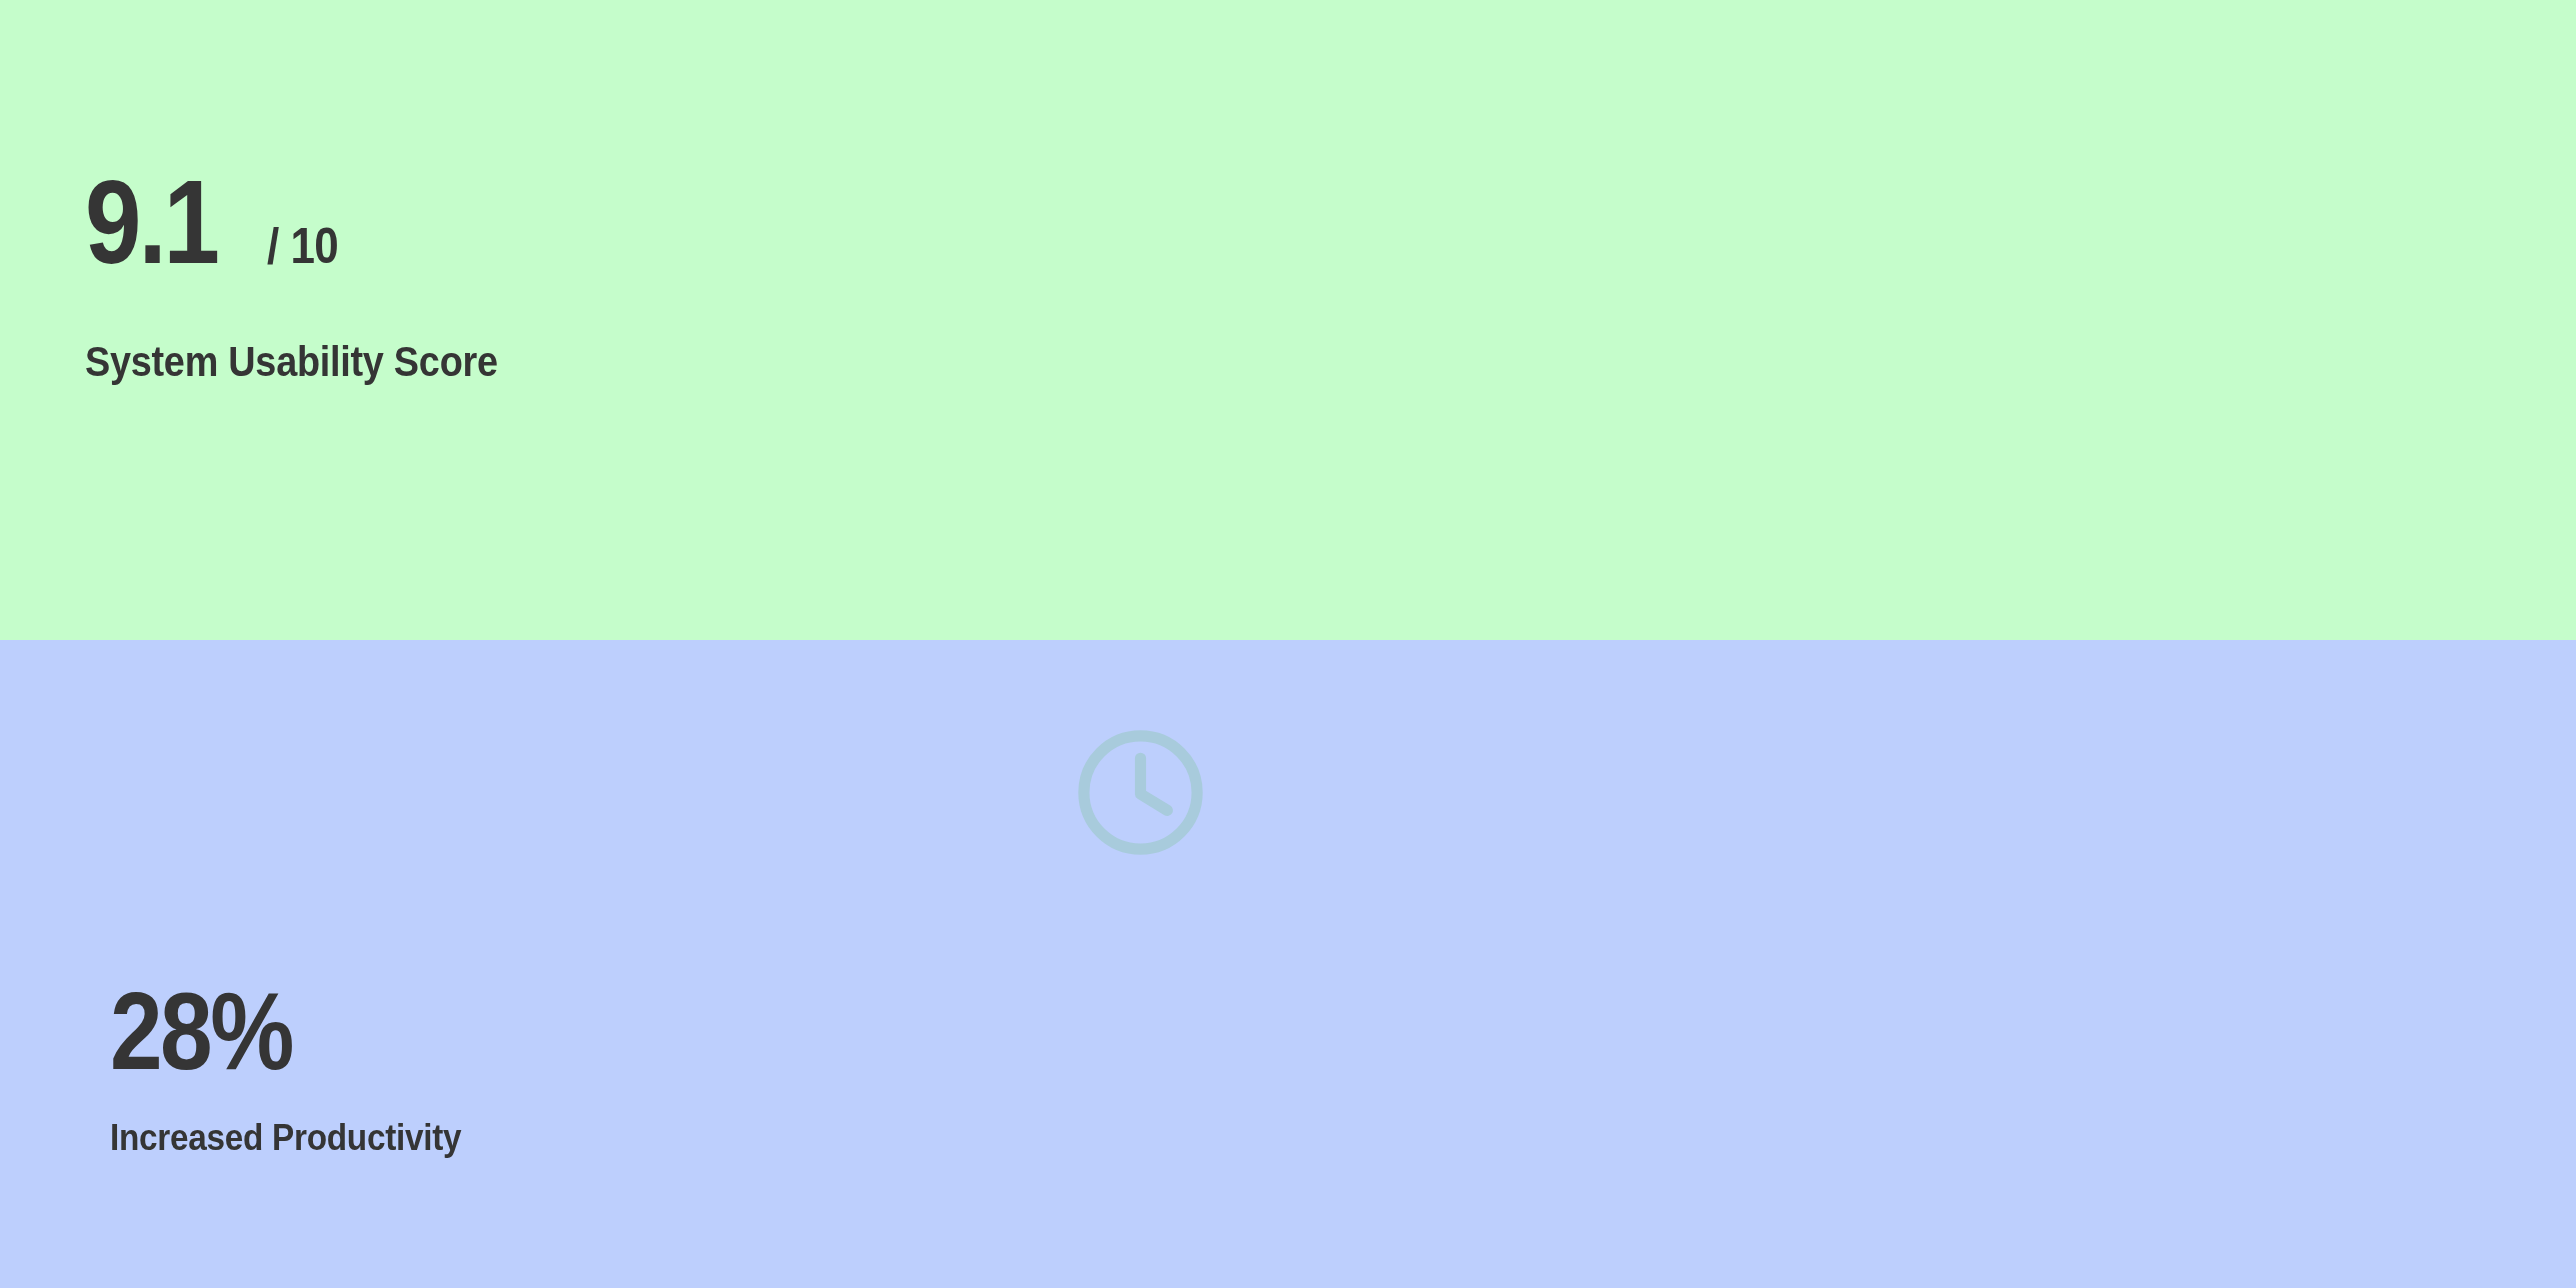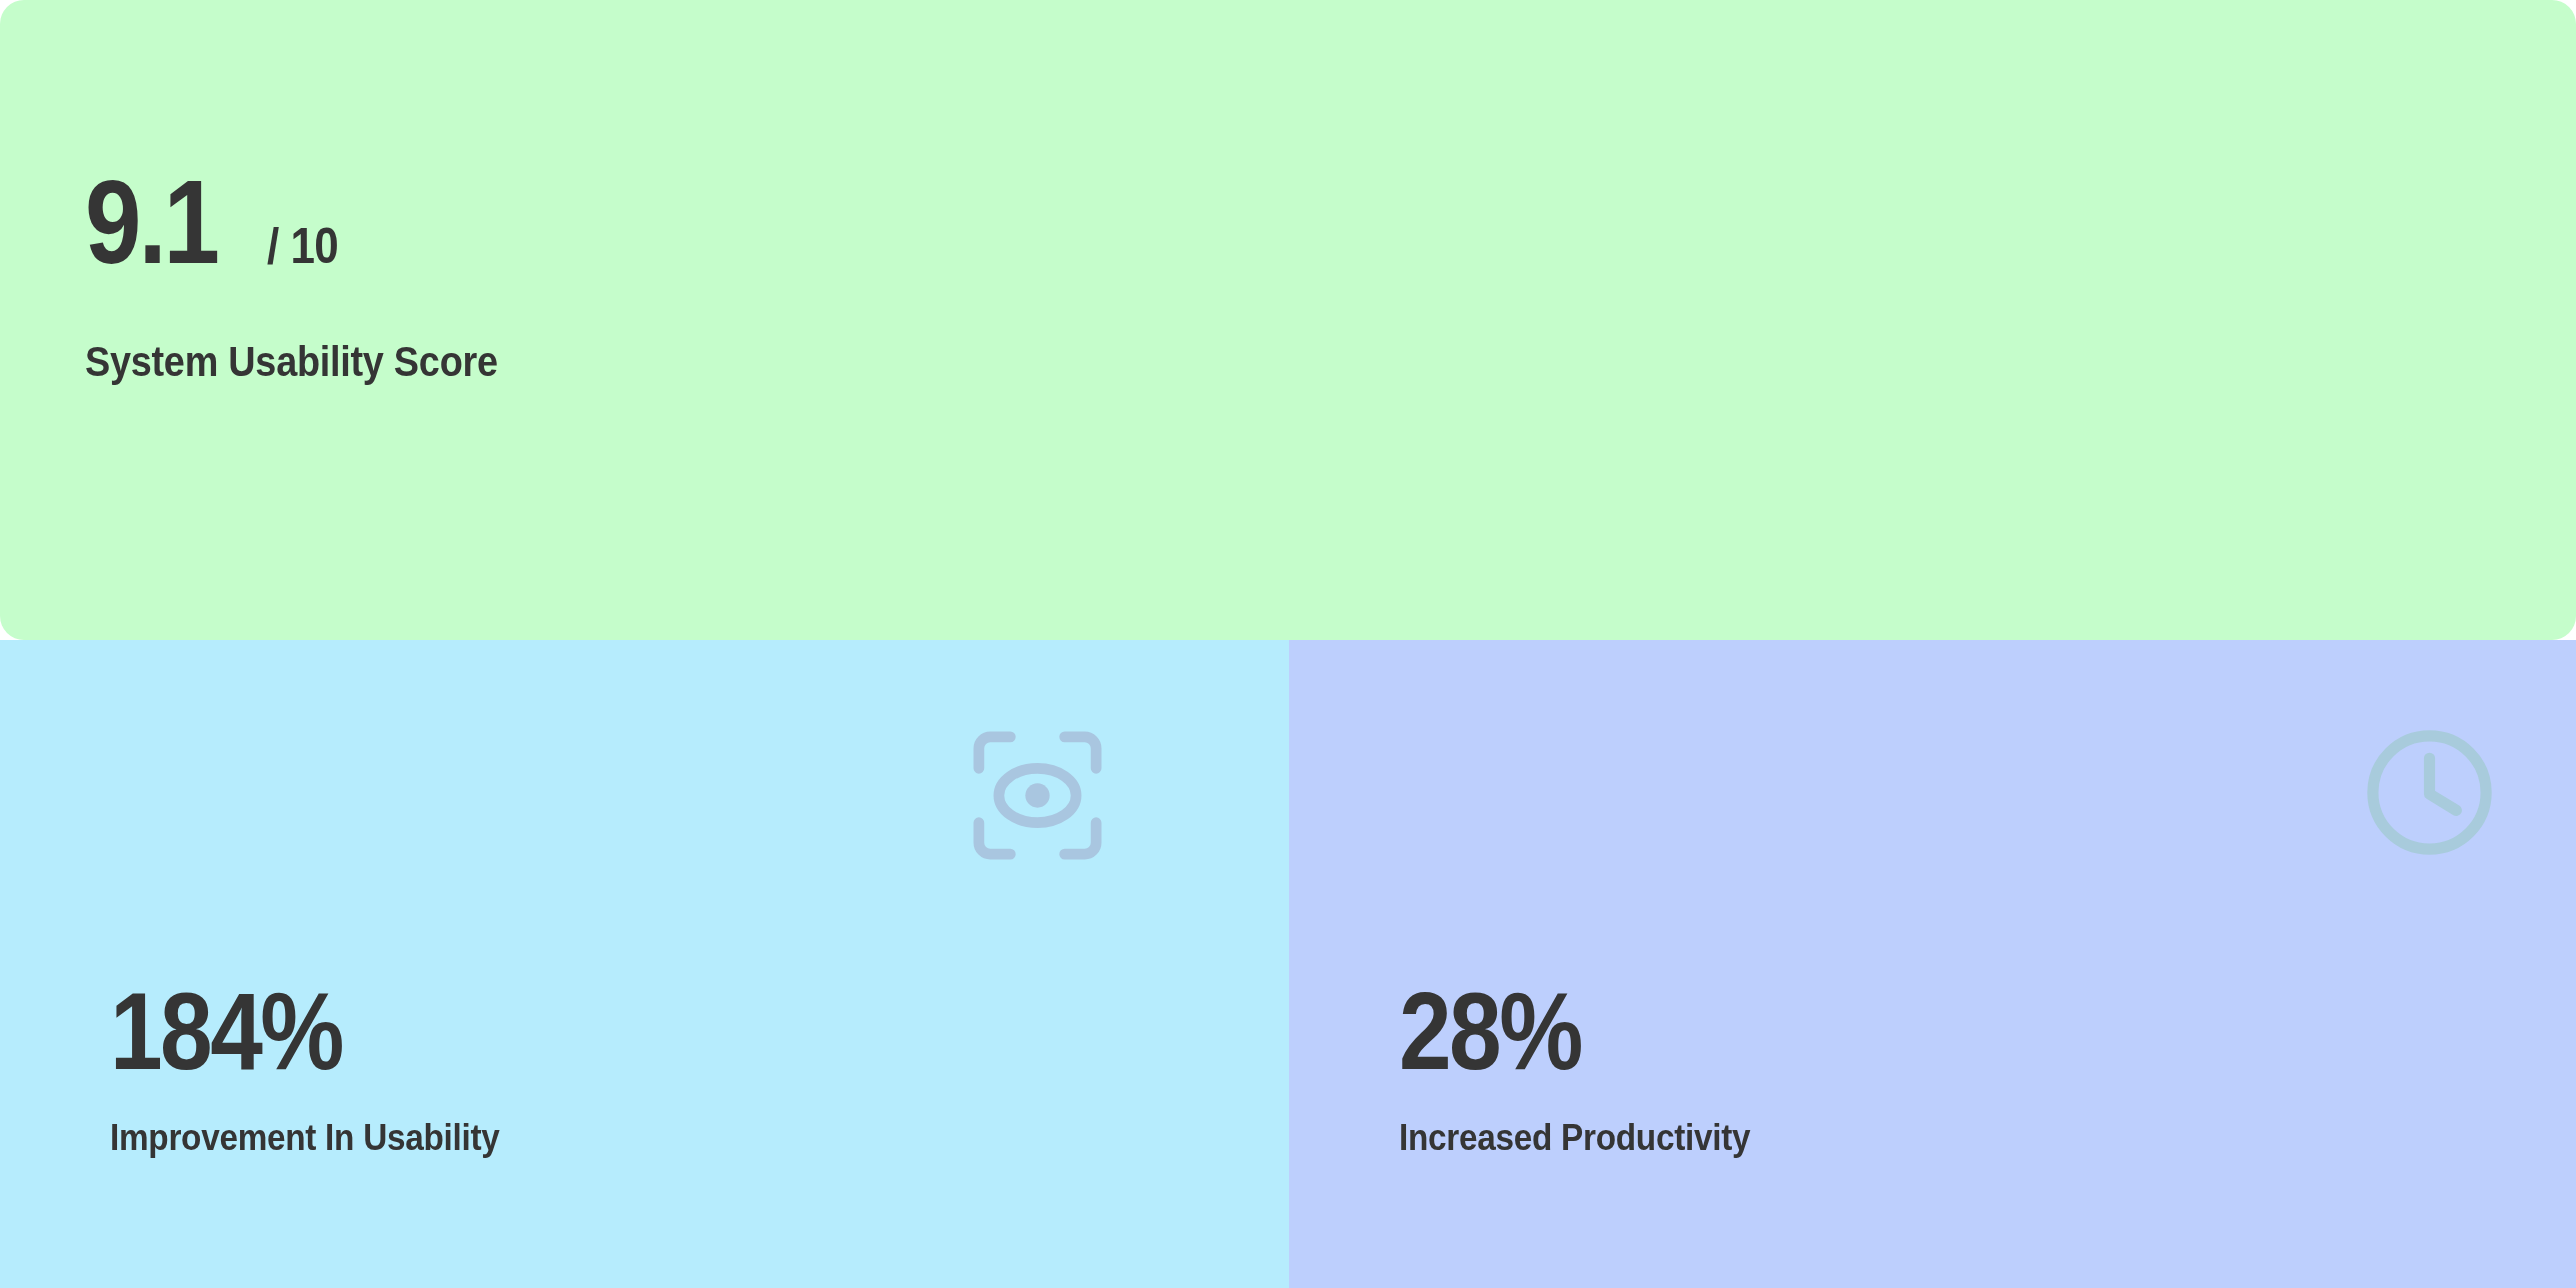--- a/index.html
+++ b/index.html
@@ -21,21 +21,20 @@
 
   
   .panel-top {
     height:640px;
     width:100%;
     position:relative;
     padding:0 0 0 85px;
     display:flex;
     flex-direction:column;
     justify-content:flex-start;
-    border-radius:24px;
   }
 
   .panel-top .metric-value {
     margin-top:173px;
     display:flex;
     align-items:baseline;
     line-height:0.84;
   }
 
   .metric-number {
@@ -121,38 +120,20 @@
   <section class="panel-top" style="background: rgb(197, 253, 203);">
     <div class="metric-value">
       <span class="metric-number">9.1</span>
       <span class="metric-suffix">/ 10</span>
     </div>
     <div class="metric-label">System Usability Score</div>
   </section>
 
   <div class="panel-row">
 
-    <section class="panel-bottom panel-bottom-left" style="background: rgb(182, 236, 253);">
-
-      <span class="deco-icon deco-icon-eye">
-        <svg viewBox="0 0 100 100" width="143" height="143" aria-hidden="true">
-          <g fill="none" stroke="#A9C6E0" stroke-width="7.5" stroke-linecap="round" stroke-linejoin="round">
-            <path d="M9 31 V17 A8 8 0 0 1 17 9 H31"></path>
-            <path d="M69 9 H83 A8 8 0 0 1 91 17 V31"></path>
-            <path d="M91 69 V83 A8 8 0 0 1 83 91 H69"></path>
-            <path d="M31 91 H17 A8 8 0 0 1 9 83 V69"></path>
-            <ellipse cx="50" cy="50" rx="27" ry="19"></ellipse>
-            <circle cx="50" cy="50" r="8.5" fill="#A9C6E0" stroke="none"></circle>
-          </g>
-        </svg>
-      </span>
-
-      <span class="metric-number">184%</span>
-      <div class="metric-label">Improvement In Usability</div>
-    </section>
 
     <section class="panel-bottom panel-bottom-right" style="background: rgb(189, 207, 253);">
 
       <span class="deco-icon deco-icon-clock">
         <svg viewBox="0 0 100 100" width="149" height="149" aria-hidden="true">
           <g fill="none" stroke="#A8CBDC" stroke-width="7.5" stroke-linecap="round" stroke-linejoin="round">
             <circle cx="50" cy="50" r="38"></circle>
             <path d="M50 27 V51 L68 62"></path>
           </g>
         </svg>

